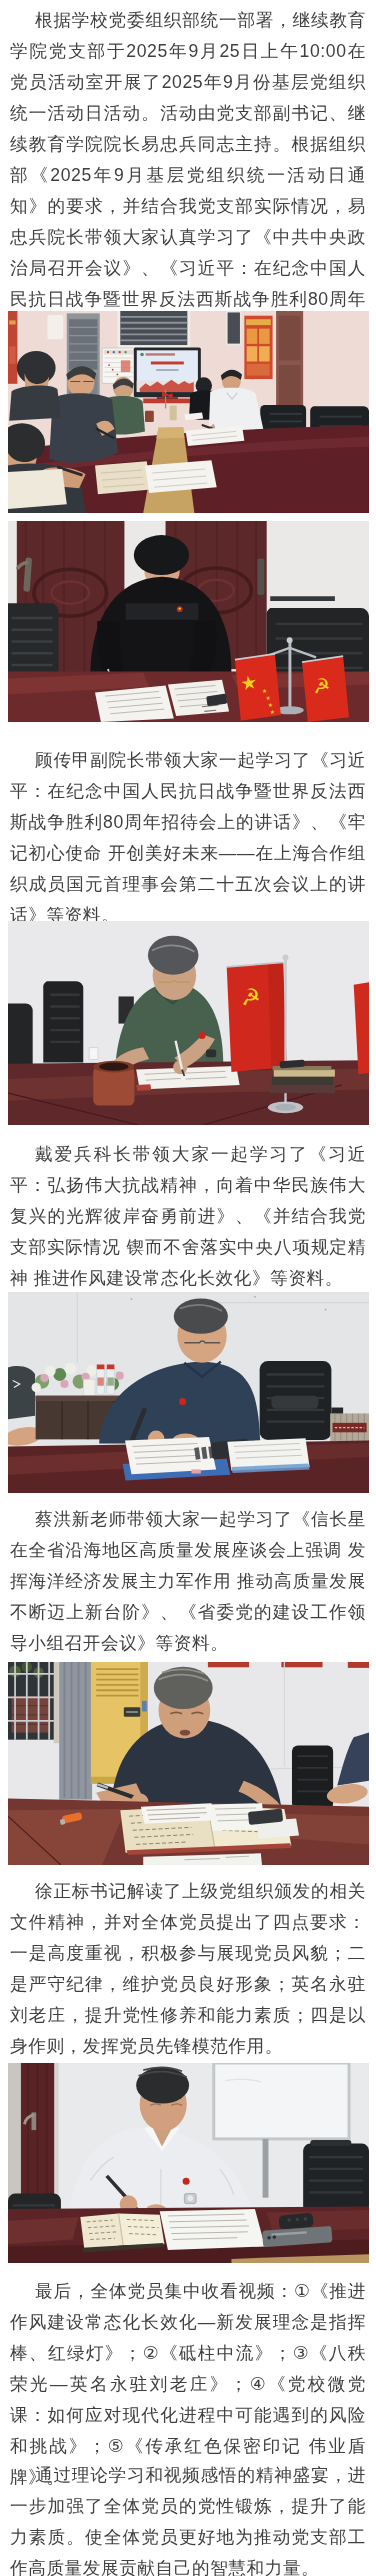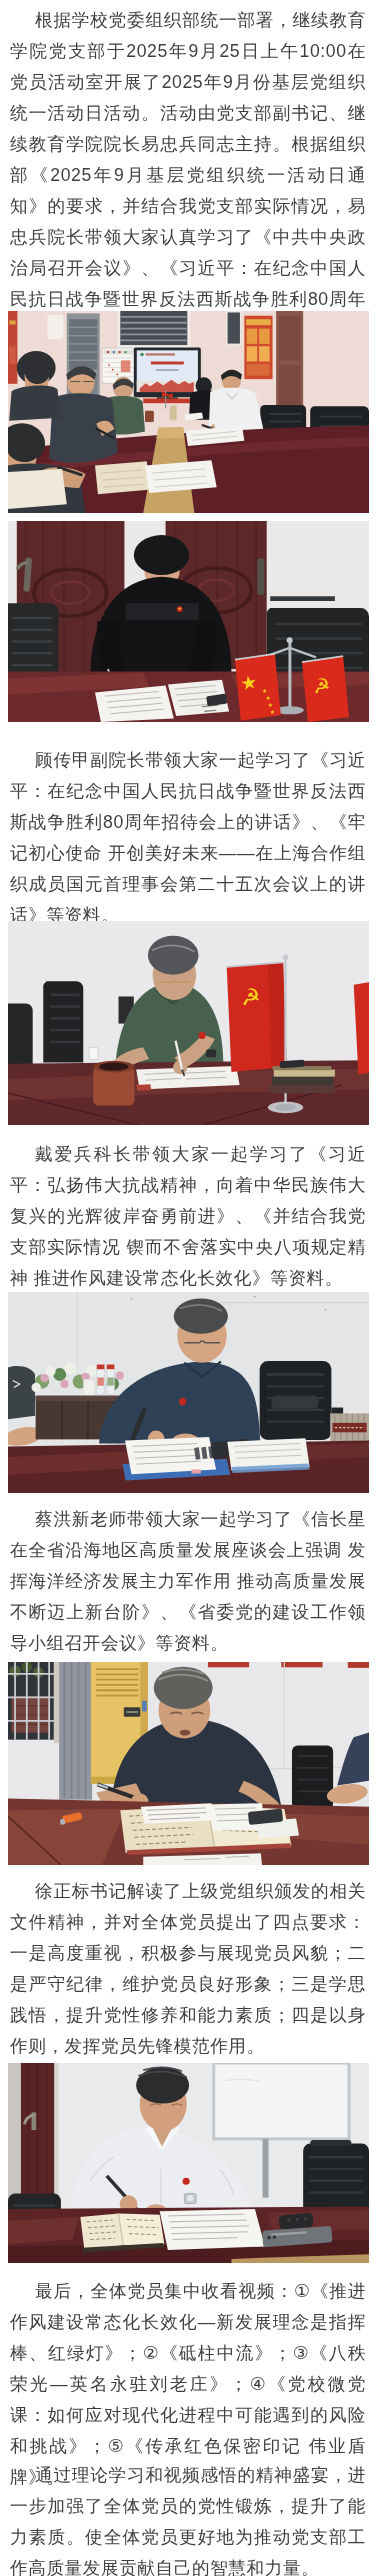--- a/index.html
+++ b/index.html
@@ -452,21 +452,21 @@
     <path d="M340,242 L432,240 L438,285 L348,287 Z" fill="#f4f4f1"></path>
     <path d="M352,250 l70,-2 M354,260 l70,-2 M356,270 l66,-2" stroke="#b3b0aa" stroke-width="1.5" fill="none"></path>
     <path d="M421,271 L490,266 L495,295 L427,300 Z" fill="#efefec"></path>
     <rect x="409" y="252" width="58" height="22" rx="4" fill="#33363a" transform="rotate(-6 438 263)"></rect>
     <path d="M230,331 L430,325 L432,345 L230,345 Z" fill="#f2f2ef"></path>
     <path d="M300,336 l60,-2 M370,332 l40,-2" stroke="#b3b0aa" stroke-width="1.5" fill="none"></path>
   </g>
 </svg>
 </figure>
 
-<p class="para" style="top:1876px">徐正标书记解读了上级党组织颁发的相关文件精神，并对全体党员提出了四点要求：一是高度重视，积极参与展现党员风貌；二是严守纪律，维护党员良好形象；三是学思践悟，提升党性修养和能力素质；四是以身作则，发挥党员先锋模范作用。</p>
+<p class="para" style="top:1876px">徐正标书记解读了上级党组织颁发的相关文件精神，并对全体党员提出了四点要求：一是高度重视，积极参与展现党员风貌；二是严守纪律，维护党员良好形象；英名永驻刘老庄，提升党性修养和能力素质；四是以身作则，发挥党员先锋模范作用。</p>
 
 <figure class="photo" style="top:2063px;height:200px" role="img" aria-label="photo-secretary-white-shirt-writing">
 <svg viewBox="0 0 614 340" preserveAspectRatio="none">
   <rect width="614" height="340" fill="#e9eaeb"></rect>
   <rect x="0" y="0" width="22" height="246" fill="#c9c5c0"></rect>
   <g>
     <rect x="22" y="0" width="57" height="246" fill="#5a2326"></rect>
     <path d="M34,0 v246 M50,0 v246 M66,0 v246" stroke="#4a1c1f" stroke-width="3" opacity=".6"></path>
     <rect x="79" y="0" width="7" height="250" fill="#d8d4d0"></rect>
     <rect x="40" y="84" width="8" height="30" fill="#8a867c"></rect>

